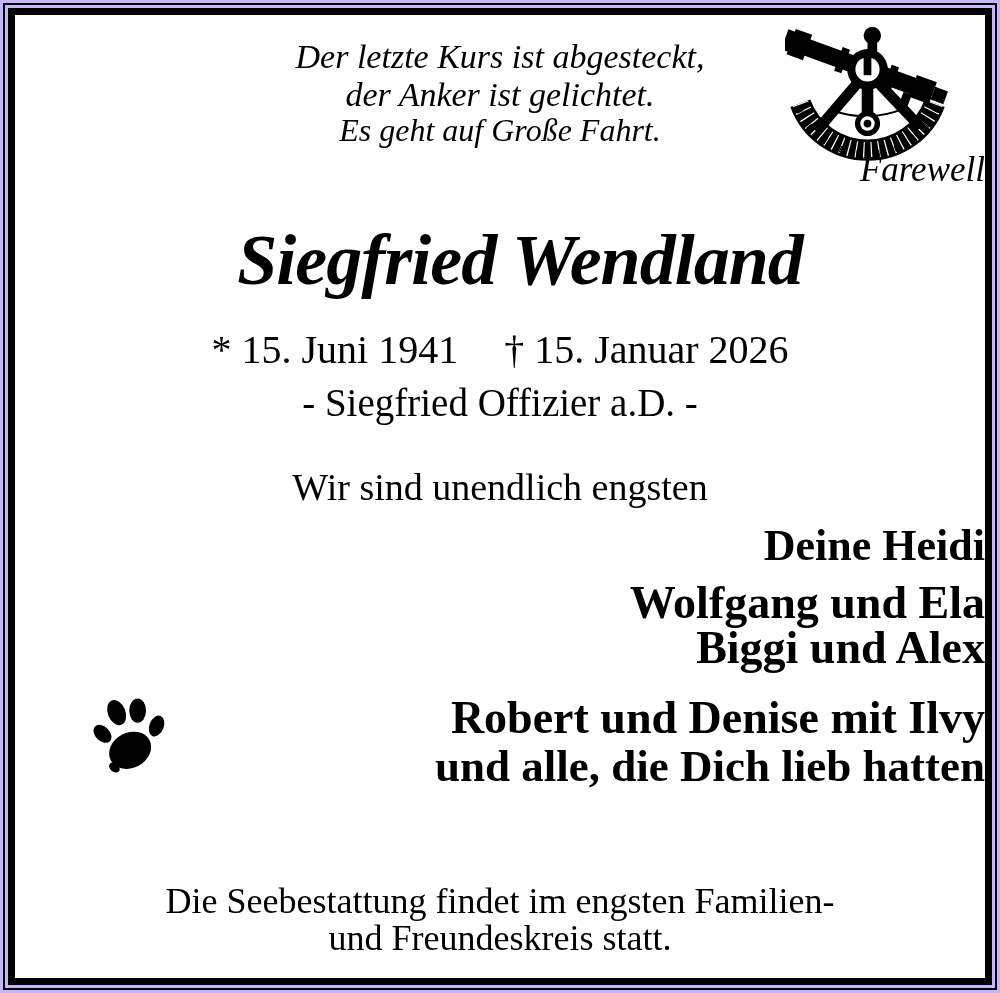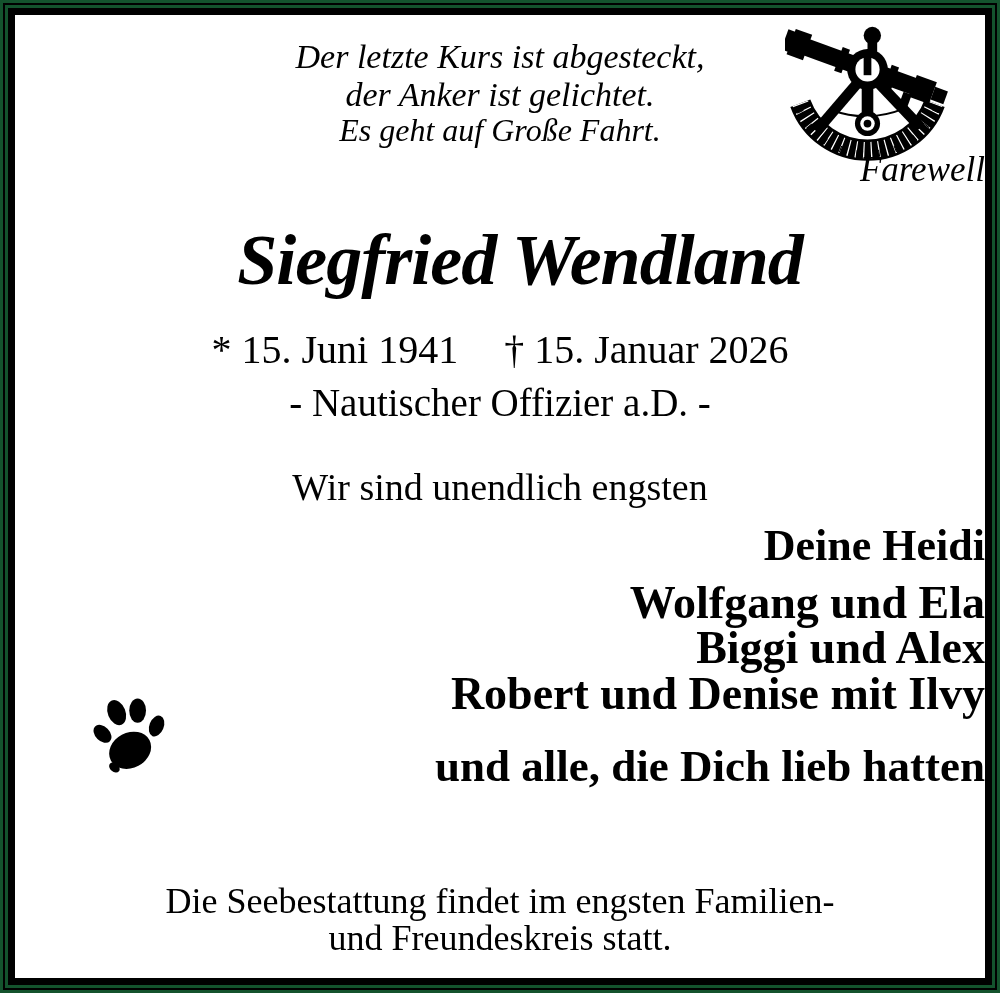--- a/index.html
+++ b/index.html
@@ -1,18 +1,18 @@
 <!DOCTYPE html>
 <html><head>
 <meta charset="utf-8">
 <style>
   html, body { margin: 0; padding: 0; background: #ffffff; }
   .sheet {
     width: 1000px; height: 993px; box-sizing: border-box;
-    padding: 3px; background: #14532d;
+    padding: 3px; background: #c4b5fd;
     font-family: "Liberation Serif", "DejaVu Serif", serif;
     color: #000000;
   }
   .frame-outer {
     height: 100%; box-sizing: border-box;
     border: 2px solid #000; padding: 3px;
   }
   .frame-inner {
     height: 100%; box-sizing: border-box;
     border: 7px solid #000; position: relative; overflow: hidden;
@@ -38,21 +38,21 @@
   .dates-row {
     top: 311px; line-height: 48px; font-size: 40px;
     display: flex; justify-content: center; gap: 46px;
   }
   .profession { top: 365px; font-size: 39px; line-height: 46px; }
 
   .mourn-intro { top: 449px; font-size: 38px; line-height: 46px; }
   .mourn-1 { top: 505px; font-size: 44px; line-height: 52px; }
   .mourn-2 { top: 562px; font-size: 46px; line-height: 52px; }
   .mourn-3 { top: 607px; font-size: 46px; line-height: 52px; }
-  .mourn-4 { top: 653px; font-size: 46px; line-height: 52px; }
+  .mourn-4 { top: 677px; font-size: 46px; line-height: 52px; }
   .mourn-closing { top: 724px; font-size: 45px; line-height: 54px; }
 
   .place { top: 801px; font-size: 37px; line-height: 44px; }
   .notice-1 { top: 866px; font-size: 36px; line-height: 40px; }
   .notice-2 { top: 903px; font-size: 36px; line-height: 40px; }
 
   .sextant {
     position: absolute; top: 8px; left: 770px;
     width: 165px; height: 145px;
   }
@@ -111,21 +111,21 @@
       <div class="line italic verse-3">Es geht auf Große Fahrt.</div>
       <div class="line italic farewell">Farewell</div>
 
       <div class="line deceased-name">Siegfried Wendland</div>
 
       <div class="line dates-row">
         <span>* 15. Juni 1941</span>
         <span>† 15. Januar 2026</span>
       </div>
 
-      <div class="line profession">- Nautischer Offizier a.D. -</div>
+      <div class="line profession">- Siegfried Offizier a.D. -</div>
 
       <div class="line mourn-intro">Wir sind unendlich engsten</div>
       <div class="line bold mourn-1">Deine Heidi</div>
       <div class="line bold mourn-2">Wolfgang und Ela</div>
       <div class="line bold mourn-3">Biggi und Alex</div>
       <div class="line bold mourn-4">Robert und Denise mit Ilvy</div>
       <div class="line bold mourn-closing">und alle, die Dich lieb hatten</div>
 
       <svg class="paw" viewBox="0 0 100 100" aria-hidden="true">
         <g transform="rotate(-10 50 55)" fill="#000">

